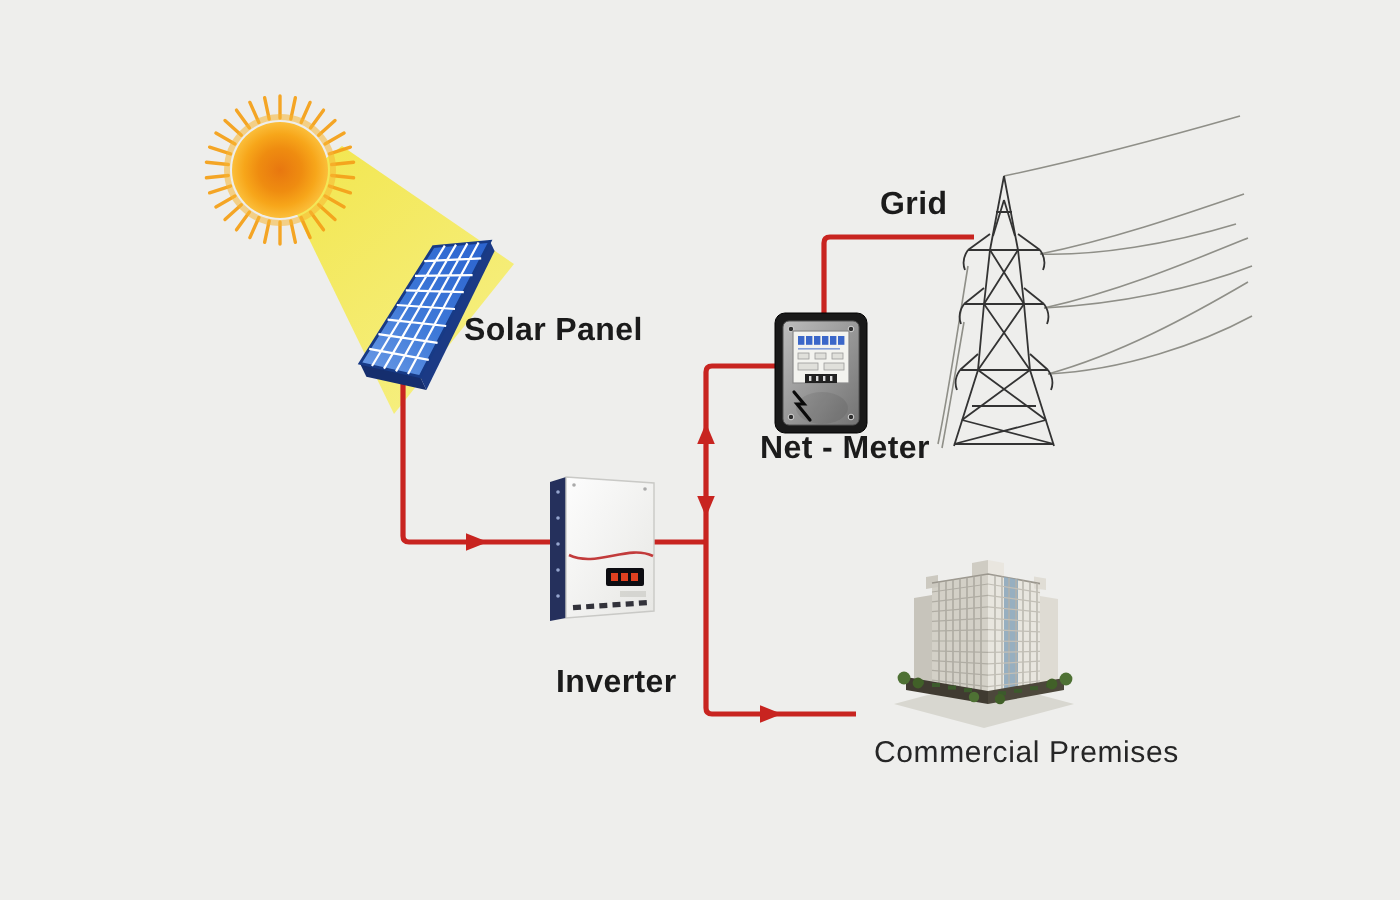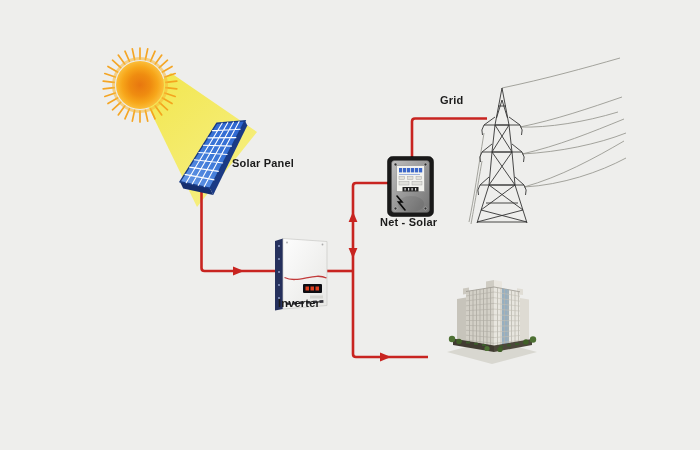--- a/index.html
+++ b/index.html
@@ -1,19 +1,19 @@
 <!DOCTYPE html>
 <html><head>
 <meta charset="utf-8">
 <style>
   html,body{margin:0;padding:0;background:#eeeeec;}
   #stage{position:relative;width:700px;height:450px;background:#eeeeec;overflow:hidden;
          font-family:"Liberation Sans",sans-serif;}
   #stage svg{position:absolute;left:0;top:0;}
-  .label{position:absolute;font-weight:bold;font-size:11px;color:#1b1b1b;
+  .label{position:absolute;font-weight:bold;font-size:16px;color:#1b1b1b;
          letter-spacing:.2px;white-space:nowrap;}
   .label--big{font-weight:normal;font-size:15px;color:#262626;letter-spacing:.3px;}
 </style>
 </head>
 <body>
 
 <div id="stage">
 
 <svg width="700" height="450" viewBox="0 0 700 450">
   <defs>
@@ -237,16 +237,17 @@
       <circle cx="487" cy="348.5" r="2.6" fill="#4e7134"></circle>
           <circle cx="533" cy="339.5" r="3.2" fill="#4e7134"></circle>
       <circle cx="526" cy="342" r="2.7" fill="#416028"></circle>
           <circle cx="500" cy="349.5" r="2.6" fill="#416028"></circle>
     </g>
   </g>
 </svg>
 
 <div class="label" style="left:232px;top:157px">Solar Panel</div>
 <div class="label" style="left:440px;top:94px">Grid</div>
-<div class="label" style="left:380px;top:216px">Net - Solar</div>
-<div class="label" style="left:278px;top:297px">Inverter</div>
+<div class="label" style="left:380px;top:216px">Net - Meter</div>
+<div class="label" style="left:278px;top:333px">Inverter</div>
+<div class="label label--big" style="left:437px;top:368px">Commercial Premises</div>
 
 </div>
 
 </body></html>

